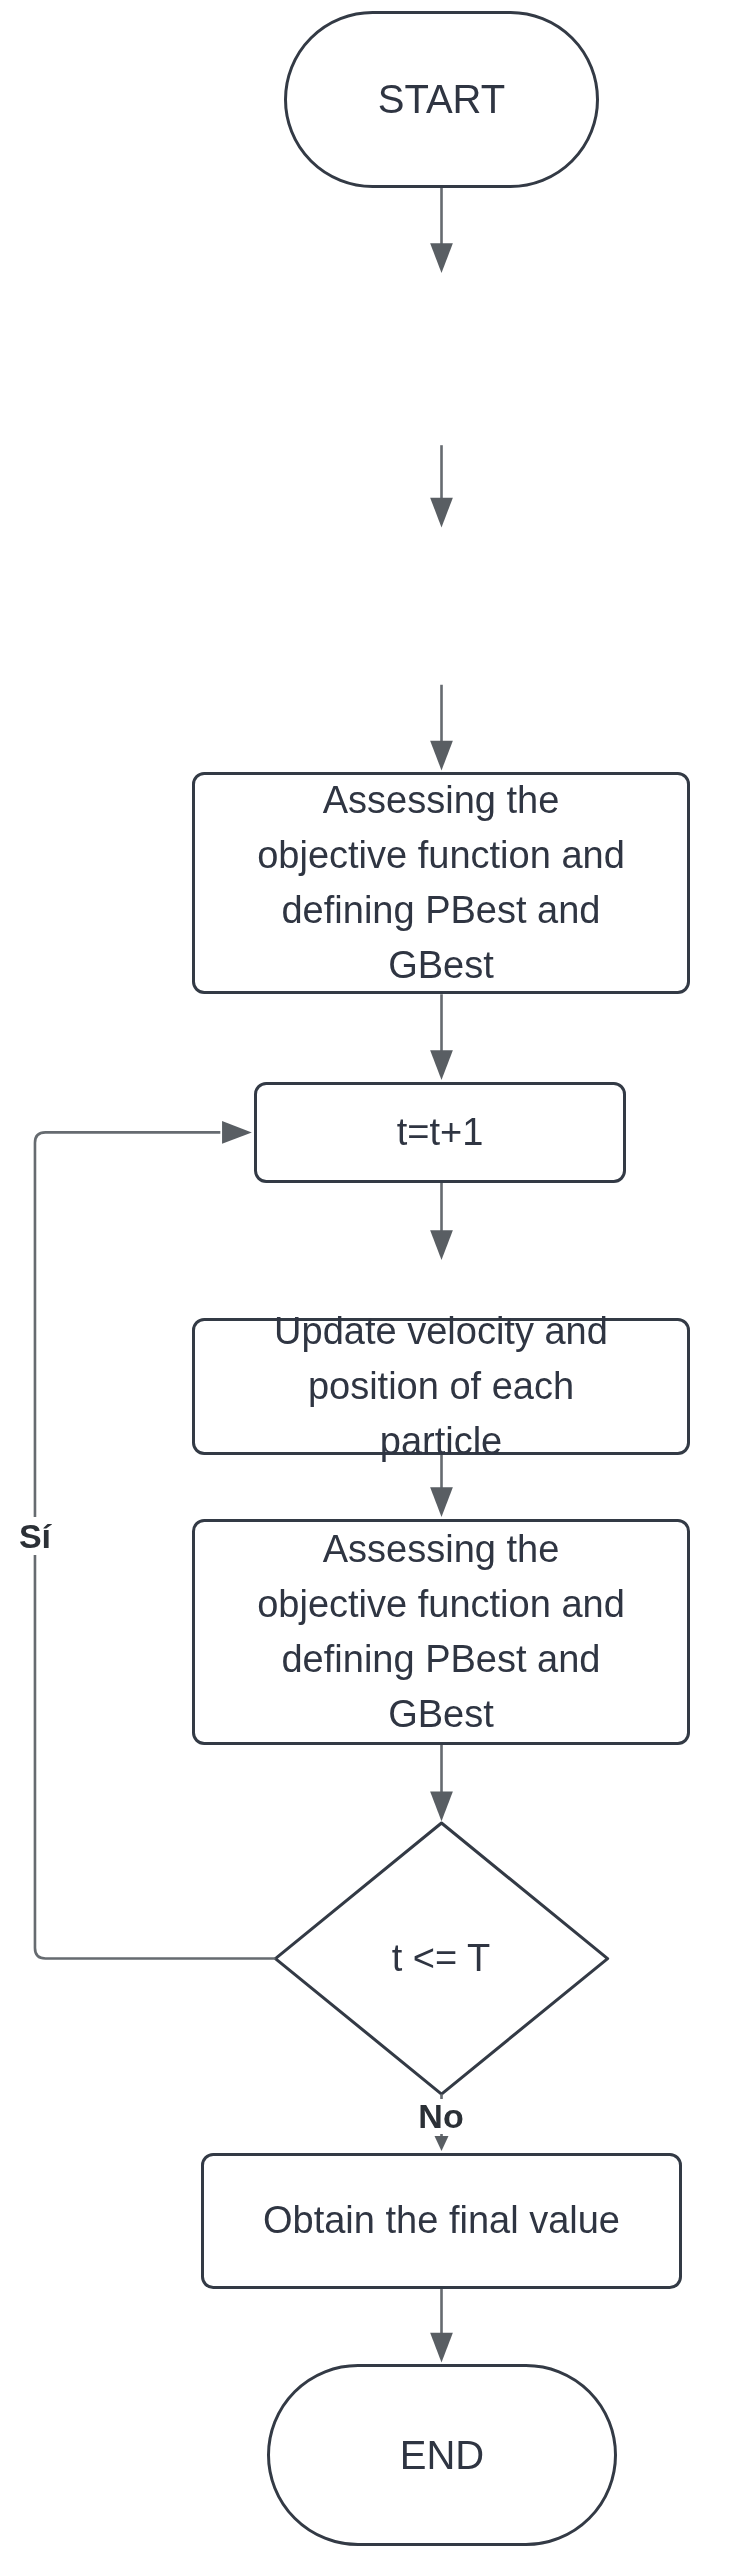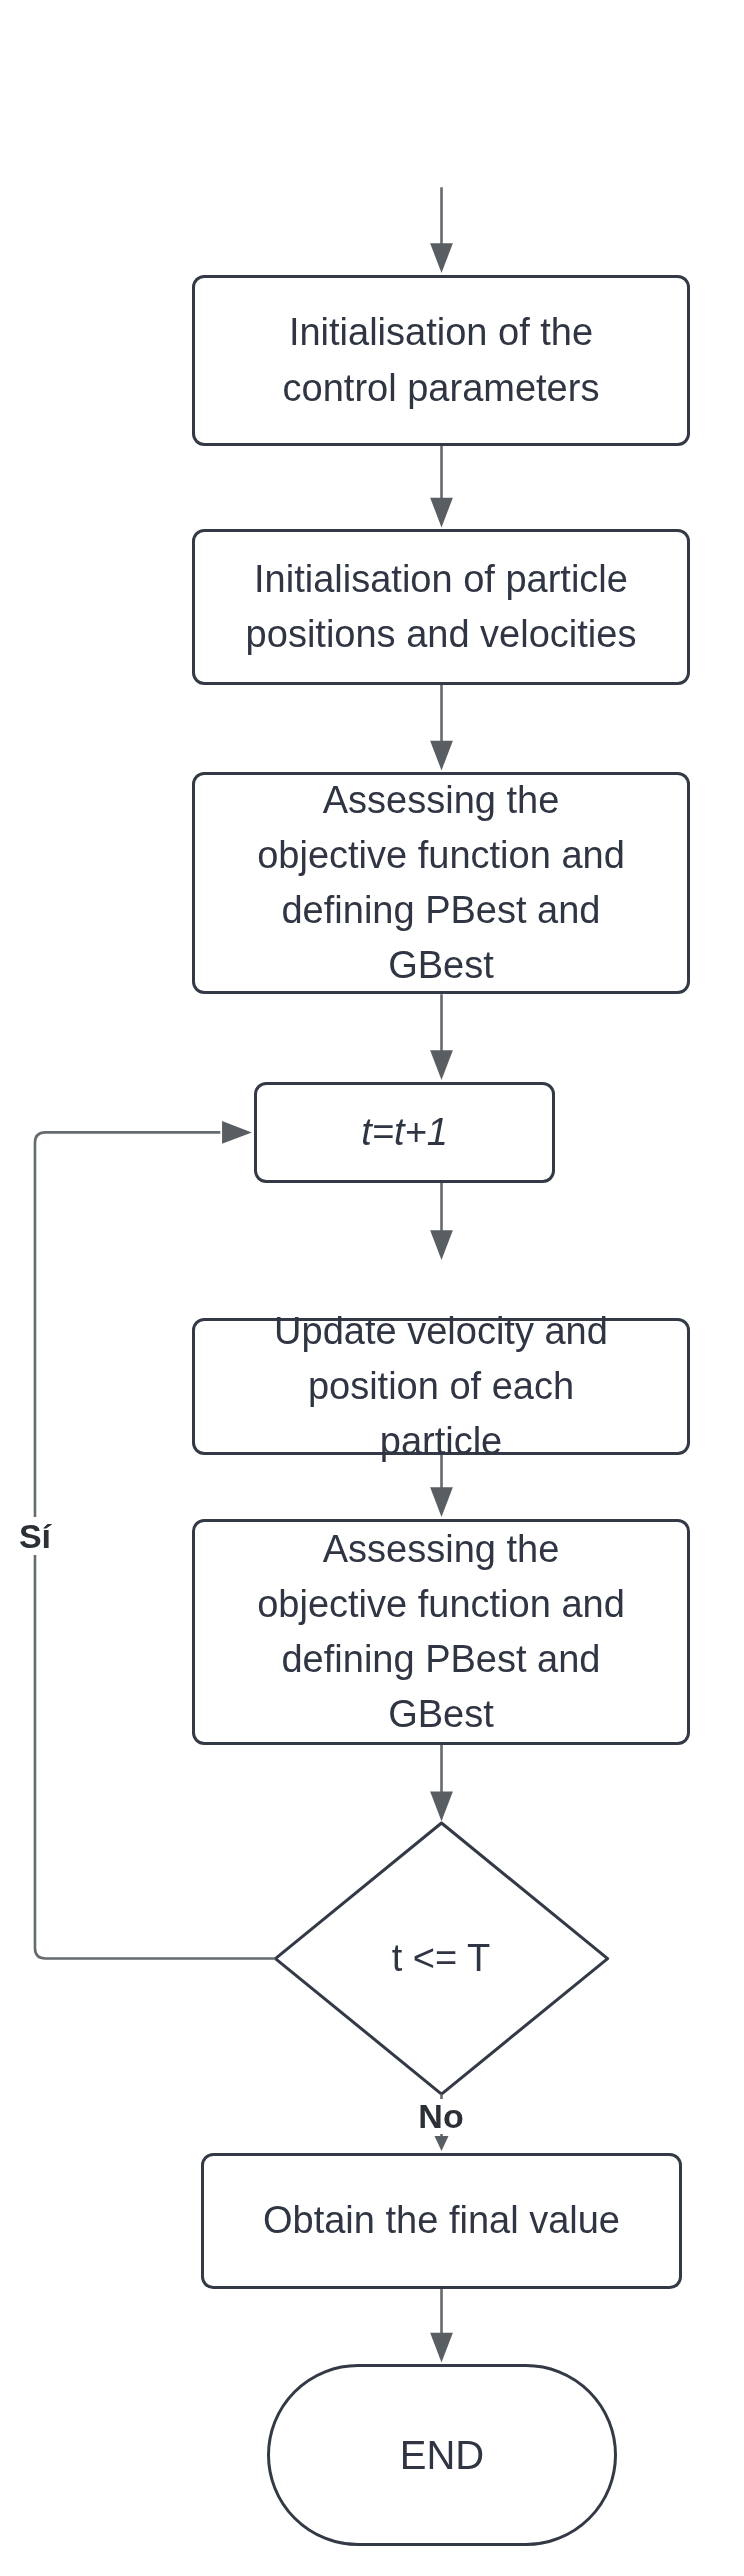--- a/index.html
+++ b/index.html
@@ -84,34 +84,31 @@
     <line class="edge-line" x1="505" y1="2395" x2="505" y2="2446"></line>
     <polygon class="edge-head" points="505,2460 497,2443 513,2443"></polygon>
 
     <line class="edge-line" x1="505" y1="2618" x2="505" y2="2670"></line>
     <polygon class="edge-head" points="505,2702 492,2668 518,2668"></polygon>
 
     <path class="edge-line" d="M315 2240 H52 Q40 2240 40 2228 V1307 Q40 1295 52 1295 H252"></path>
     <polygon class="edge-head" points="288,1295 254,1282 254,1308"></polygon>
   </svg>
 
-
-  <div class="node process" style="left:192px;top:275px;width:498px;height:171px;">
-    <span>Initialisation of the control parameters</span>
+  <div class="node terminator" style="left:284px;top:10.5px;width:315px;height:177px;">
+    <span>START</span>
   </div>
 
-  <div class="node process" style="left:192px;top:529px;width:498px;height:156px;">
-    <span>Initialisation of particle positions and velocities</span>
-  </div>
+
 
   <div class="node process" style="left:192px;top:772px;width:498px;height:222px;">
     <span>Assessing the objective function and defining PBest and GBest</span>
   </div>
 
-  <div class="node small-process" style="left:254px;top:1082px;width:301px;height:101px;font-style:italic;">
+  <div class="node small-process" style="left:254px;top:1082px;width:372px;height:101px;">
     <span>t=t+1</span>
   </div>
 
   <div class="node process" style="left:192px;top:1318px;width:498px;height:137px;">
     <span>Update velocity and position of each particle</span>
   </div>
 
   <div class="node process" style="left:192px;top:1519px;width:498px;height:226px;">
     <span>Assessing the objective function and defining PBest and GBest</span>
   </div>

